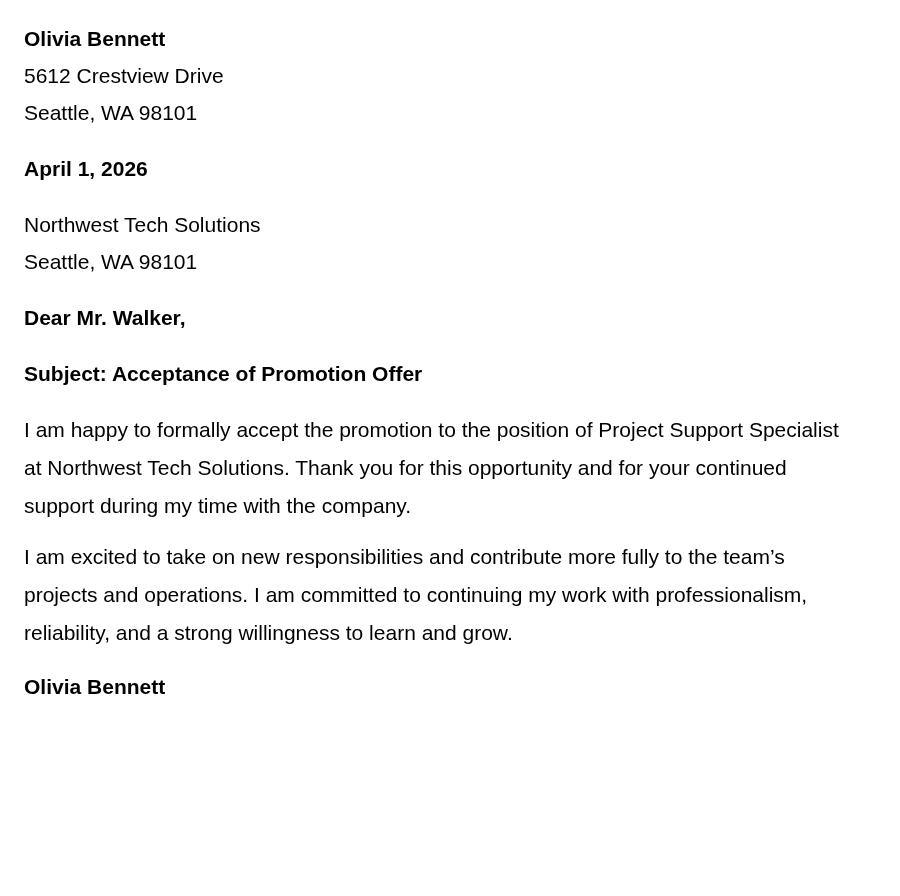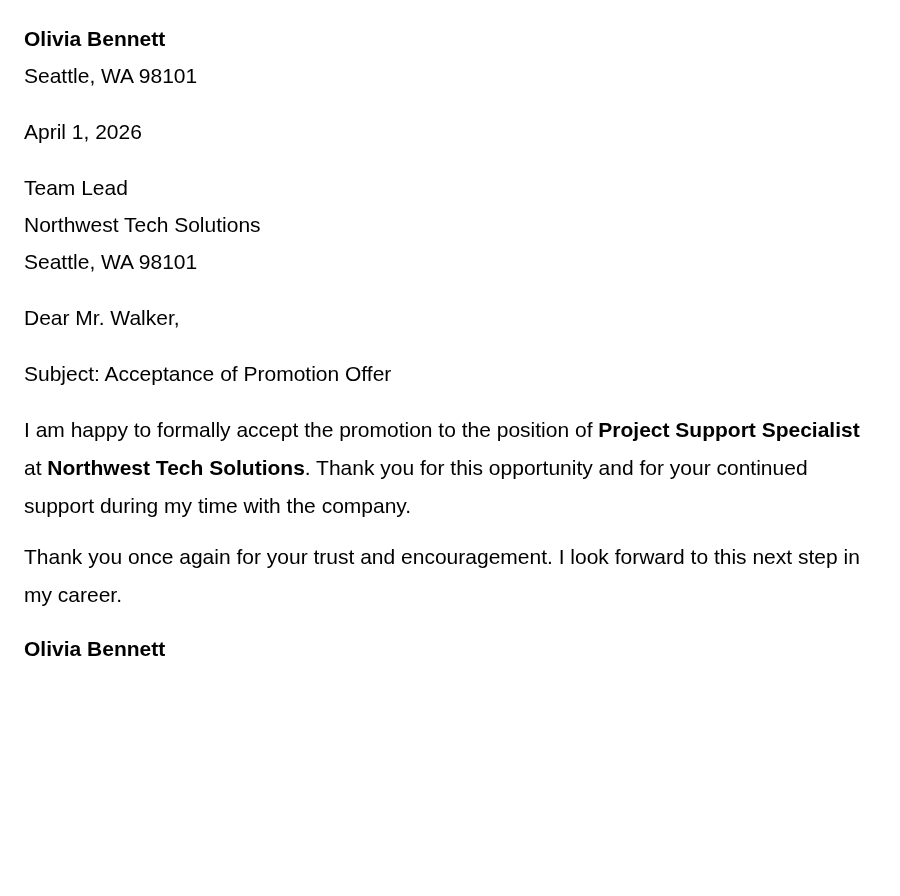--- a/index.html
+++ b/index.html
@@ -36,31 +36,31 @@
   .block .line {
     display: block;
     white-space: nowrap;
   }
   .line.strong {
     font-weight: bold;
   }
   
   .standalone {
     margin: 0 0 19px 0;
-    font-weight: normal;
+    font-weight: bold;
     white-space: nowrap;
   }
   
   .para {
     margin: 0 0 13px 0;
     line-height: 38px;
     text-align: left;
   }
   .para b {
-    font-weight: bold;
+    font-weight: normal;
   }
   .closing {
     margin: 0;
     font-weight: bold;
     line-height: 37px;
   }
   .closing .line {
     display: block;
     white-space: nowrap;
   }
@@ -69,39 +69,39 @@
   }
 </style>
 </head>
 <body>
 
 <div class="page">
   <div class="doc">
 
     <div class="block">
       <span class="line strong">Olivia Bennett</span>
+      <span class="line">5612 Crestview Drive</span>
       <span class="line">Seattle, WA 98101</span>
     </div>
 
     <div class="standalone">April 1, 2026</div>
 
     <div class="block">
-      <span class="line">Team Lead</span>
       <span class="line">Northwest Tech Solutions</span>
       <span class="line">Seattle, WA 98101</span>
     </div>
 
     <div class="standalone">Dear Mr. Walker,</div>
 
     <div class="standalone">Subject: Acceptance of Promotion Offer</div>
 
     <p class="para"><span>I am happy to formally accept the promotion to the position of </span><b>Project Support Specialist</b><span> at </span><b>Northwest Tech Solutions</b><span>. Thank you for this opportunity and for your continued support during my time with the company.</span></p>
 
+    <p class="para">I am excited to take on new responsibilities and contribute more fully to the team’s projects and operations. I am committed to continuing my work with professionalism, reliability, and a strong willingness to learn and grow.</p>
 
-    <p class="para">Thank you once again for your trust and encouragement. I look forward to this next step in my career.</p>
 
     <div class="spacer-before-closing"></div>
 
     <div class="closing">
       <span class="line">Olivia Bennett</span>
     </div>
 
   </div>
 </div>
 

